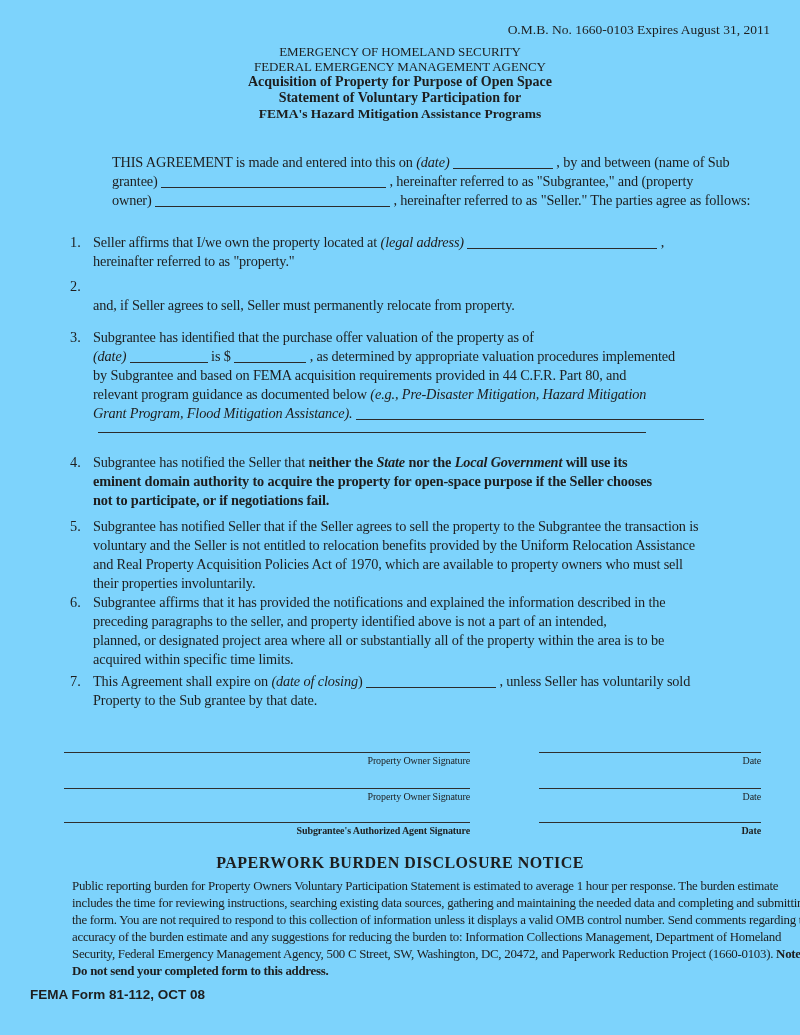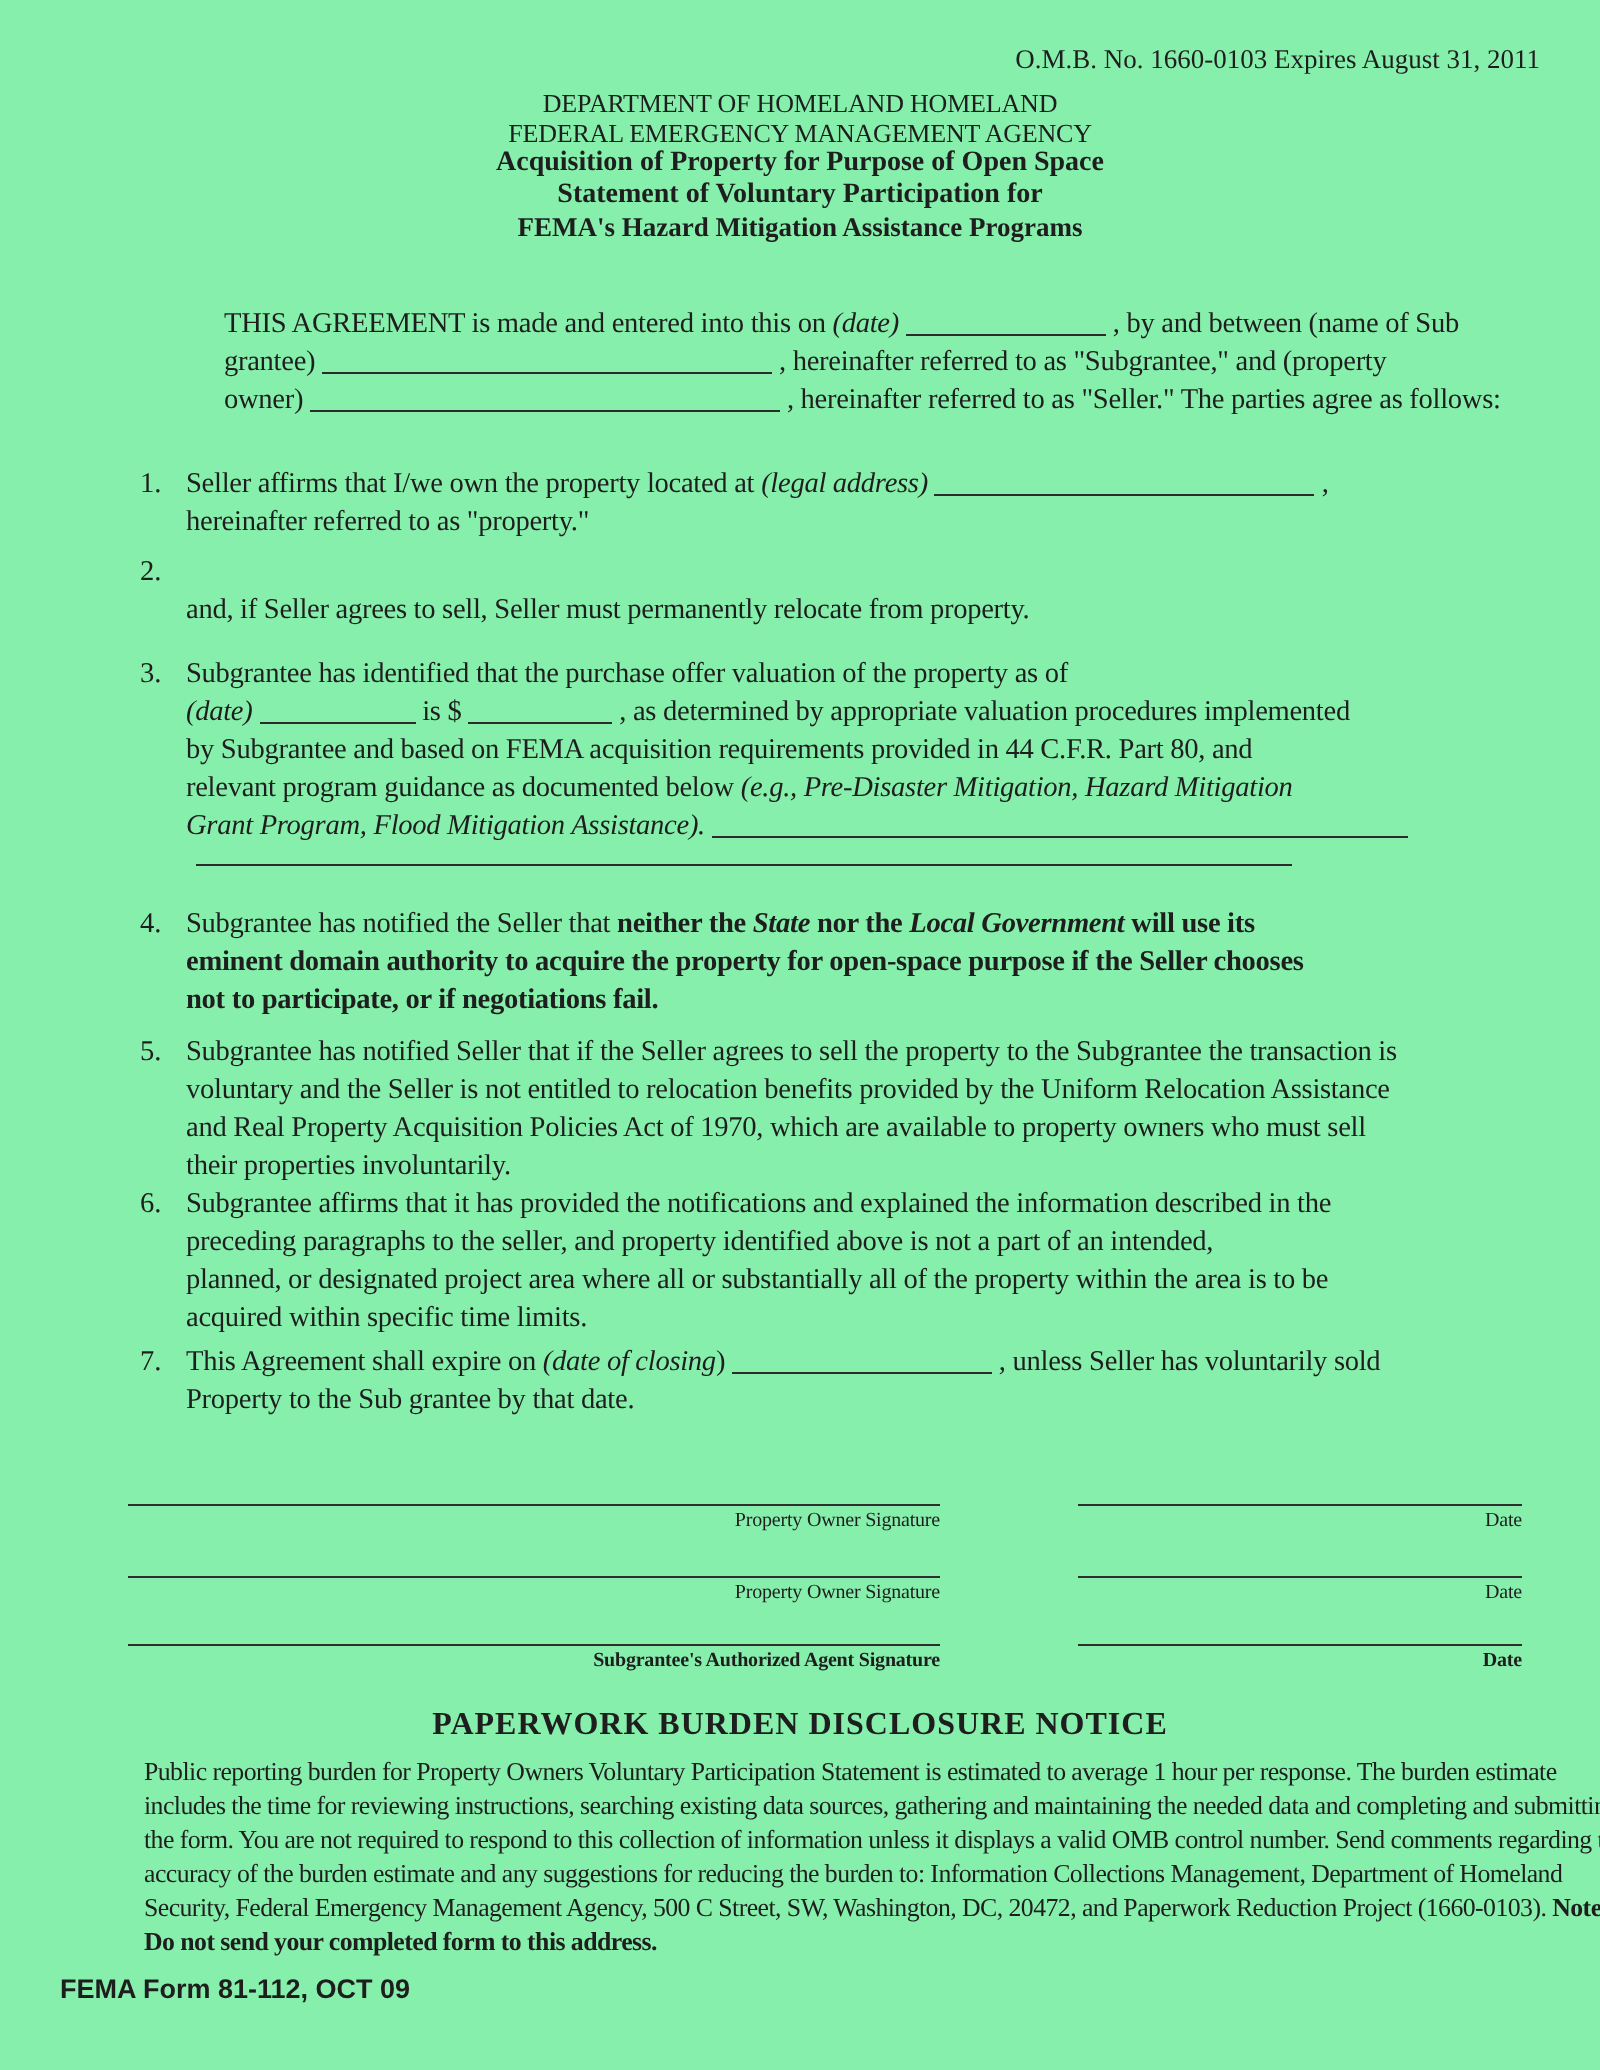--- a/index.html
+++ b/index.html
@@ -1,17 +1,17 @@
 <!DOCTYPE html>
 <html><head>
 <meta charset="utf-8">
 <style>
   html, body { margin:0; padding:0; background:#ffffff; }
   .doc {
-    position:relative; width:800px; height:1035px; background:#86efac;
+    position:relative; width:800px; height:1035px; background:#7dd3fc;
     font-family:"Liberation Serif", serif; color:#1e1e1e; overflow:hidden;
   }
   .omb { position:absolute; top:22px; right:30px; font-size:13.5px; }
   .center-hdr { position:absolute; top:45px; left:0; width:100%; text-align:center; }
   .agency { font-size:13px; line-height:14.5px; letter-spacing:-0.1px; }
   .ftitle { font-weight:bold; font-size:14px; line-height:16px; }
   .ftitle.t3 { font-size:13.5px; }
   .para, .itext { font-size:14.3px; line-height:19px; letter-spacing:-0.15px; }
   .hard { white-space:nowrap; }
   .para { position:absolute;margin-left:44px; }
@@ -34,21 +34,21 @@
     font-family:"Liberation Sans", sans-serif; font-weight:bold; font-size:13.5px; }
 </style>
 </head>
 <body>
 
 <div class="doc">
 
   <div class="omb">O.M.B. No. 1660-0103 Expires August 31, 2011</div>
 
   <div class="center-hdr">
-    <div class="agency">DEPARTMENT OF HOMELAND HOMELAND</div>
+    <div class="agency">EMERGENCY OF HOMELAND SECURITY</div>
     <div class="agency">FEDERAL EMERGENCY MANAGEMENT AGENCY</div>
     <div class="ftitle">Acquisition of Property for Purpose of Open Space</div>
     <div class="ftitle">Statement of Voluntary Participation for</div>
     <div class="ftitle t3">FEMA's Hazard Mitigation Assistance Programs</div>
   </div>
 
   <div class="para hard" style="left:68px; top:153px;"><span>THIS AGREEMENT is made and entered into this on </span><span class="it">(date)</span><span>  </span><span class="blank" style="width: 100px;"></span><span> , by and between (name of Sub</span><br><span> grantee) </span><span class="blank" style="width: 225px;"></span><span> , hereinafter referred to as "Subgrantee," and (property</span><br><span>owner) </span><span class="blank" style="width: 235px;"></span><span> , hereinafter referred to as "Seller."  The parties agree as follows:</span></div>
 
   <div class="item" style="top:233px;">
     <span class="num">1.</span>
@@ -116,15 +116,15 @@
     </div>
     <div class="sigcol" style="left:475px; width:222px;">
       <div class="sigline"></div>
       <div class="siglabel">Date</div>
     </div>
   </div>
 
   <div class="notice-title">PAPERWORK BURDEN DISCLOSURE NOTICE</div>
   <div class="notice-para"><span>Public reporting burden for Property Owners Voluntary Participation Statement is estimated to average 1 hour per response. The burden estimate includes the time for reviewing instructions, searching existing data sources, gathering and maintaining the needed data and completing and submitting the form.  You are not required to respond to this collection of information unless it displays a valid OMB control number. Send comments regarding the accuracy of the burden estimate and any suggestions for reducing the burden to: Information Collections Management, Department of Homeland Security, Federal Emergency Management Agency, 500 C Street, SW, Washington, DC, 20472, and Paperwork Reduction Project (1660-0103).  </span><span class="bd">Note:  Do not send your completed form to this address.</span></div>
 
-  <div class="footer">FEMA Form 81-112, OCT 09</div>
+  <div class="footer">FEMA Form 81-112, OCT 08</div>
 
 </div>
 
 </body></html>

